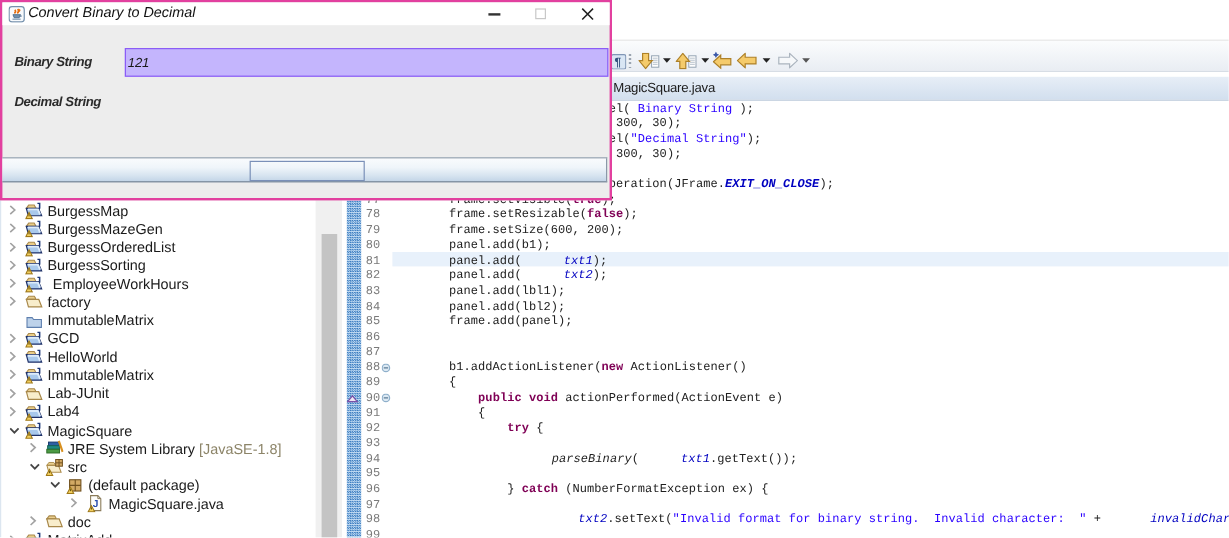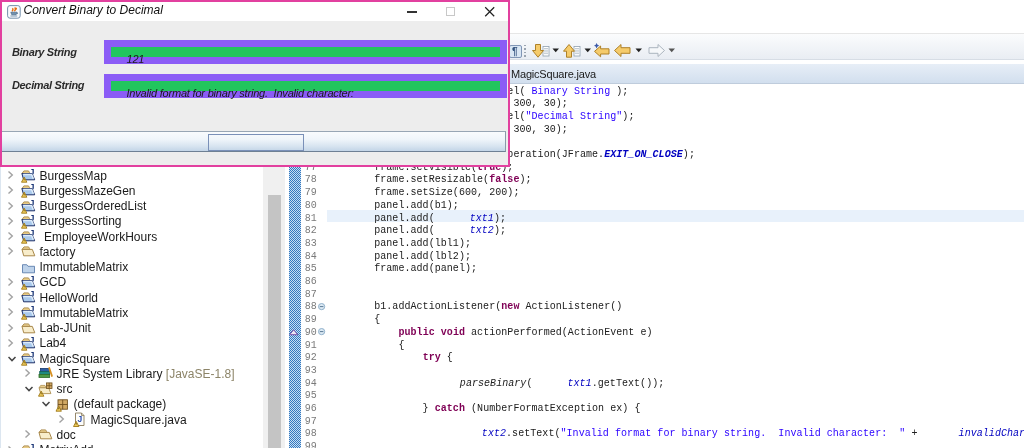--- a/index.html
+++ b/index.html
@@ -26,21 +26,21 @@
 #code .f{color:#0000C0;font-style:italic;margin-left:35px;}
 #code .sf{color:#0000C0;font-style:italic;font-weight:bold;}
 #code .m{font-style:italic;margin-left:13px;}
 
 #dlg{left:0;top:0;width:510px;height:167px;box-sizing:border-box;border:2px solid #E2409F;background:#EDEDED;z-index:10;font-style:italic;}
 #dtitle{position:absolute;left:0;top:0;width:506px;height:19px;background:#fff;}
 #dtitletext{position:absolute;left:21.5px;top:1px;font-size:12px;color:#111;}
 #dmin{position:absolute;left:405px;top:9.3px;width:10px;height:1.6px;background:#333;}
 #dmax{position:absolute;left:443.5px;top:5px;width:7px;height:7px;border:1px solid #C8C8C8;}
 .dlabel{position:absolute;font-weight:bold;font-size:11px;color:#2b2b2b;letter-spacing:-0.35px;}
-.dfield{position:absolute;left:101.5px;width:403px;height:24px;box-sizing:border-box;border:7px solid #8b5cf6;background:#22c55e;font-size:11px;color:#1A1A1A;line-height:24px;padding-left:16px;letter-spacing:-0.2px;white-space:pre;}
+.dfield{position:absolute;left:101.5px;width:403px;height:24px;box-sizing:border-box;border:1px solid #8b5cf6;background:#c4b5fd;font-size:11px;color:#1A1A1A;line-height:24px;padding-left:2px;letter-spacing:-0.2px;white-space:pre;}
 #dbtn{position:absolute;left:0;top:128.5px;width:504px;height:21px;box-sizing:border-box;border-top:1px solid #98A6B4;border-bottom:1px solid #6E8094;border-right:1px solid #8A98A8;background:linear-gradient(#F9FBFD 0%,#EFF5FA 40%,#D7E4F0 75%,#C3D5E7 100%);}
 #dbtnfocus{position:absolute;left:206px;top:2.5px;width:94px;height:14.5px;border:1px solid #7A90B8;}
 #dbtntext{position:absolute;left:0;top:4px;width:100%;text-align:center;font-weight:bold;font-size:10.9px;color:#111;letter-spacing:-0.25px;}
 </style>
 </head>
 <body>
 <div id="root">
 <svg width="0" height="0" style="position:absolute">
       <defs>
 <g id="chevc">
@@ -399,18 +399,17 @@
       </svg>
   <div id="dtitletext">Convert Binary to Decimal</div>
   <div id="dmin"></div>
   <div id="dmax"></div>
   <svg style="position:absolute;left:482px;top:4.3px" width="12" height="12">
         <path d="M1.2 1.2 L10.2 10.2 M10.2 1.2 L1.2 10.2" stroke="#222" stroke-width="1.25"></path>
       </svg>
   <div class="dlabel" style="left:10px;top:43.8px;">Binary String</div>
   <div class="dlabel" style="left:10px;top:77px;">Decimal String</div>
   <div class="dfield" style="top:37.5px;">121</div>
-  <div class="dfield" style="top:71.5px;">Invalid format for binary string.  Invalid character: </div>
   <div id="dbtn">
     <div id="dbtnfocus"></div>
   </div>
 </div>
 </div>
 
 </body></html>

